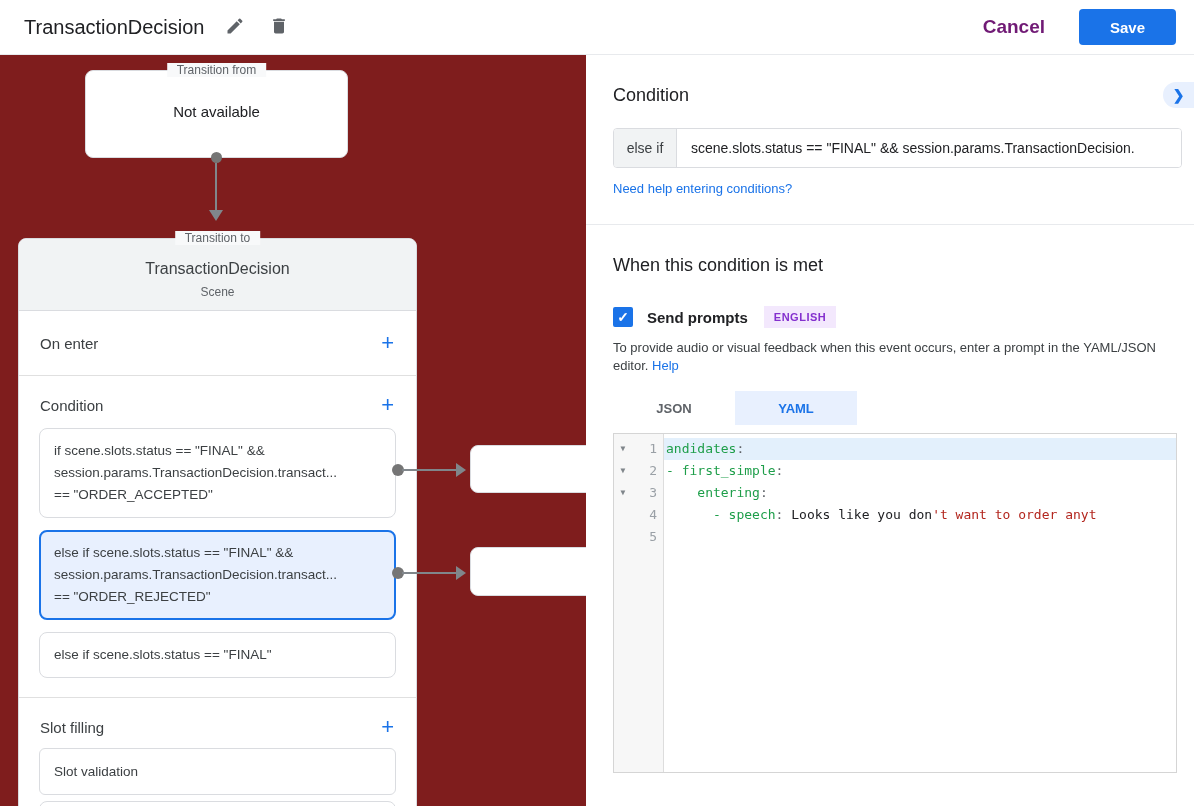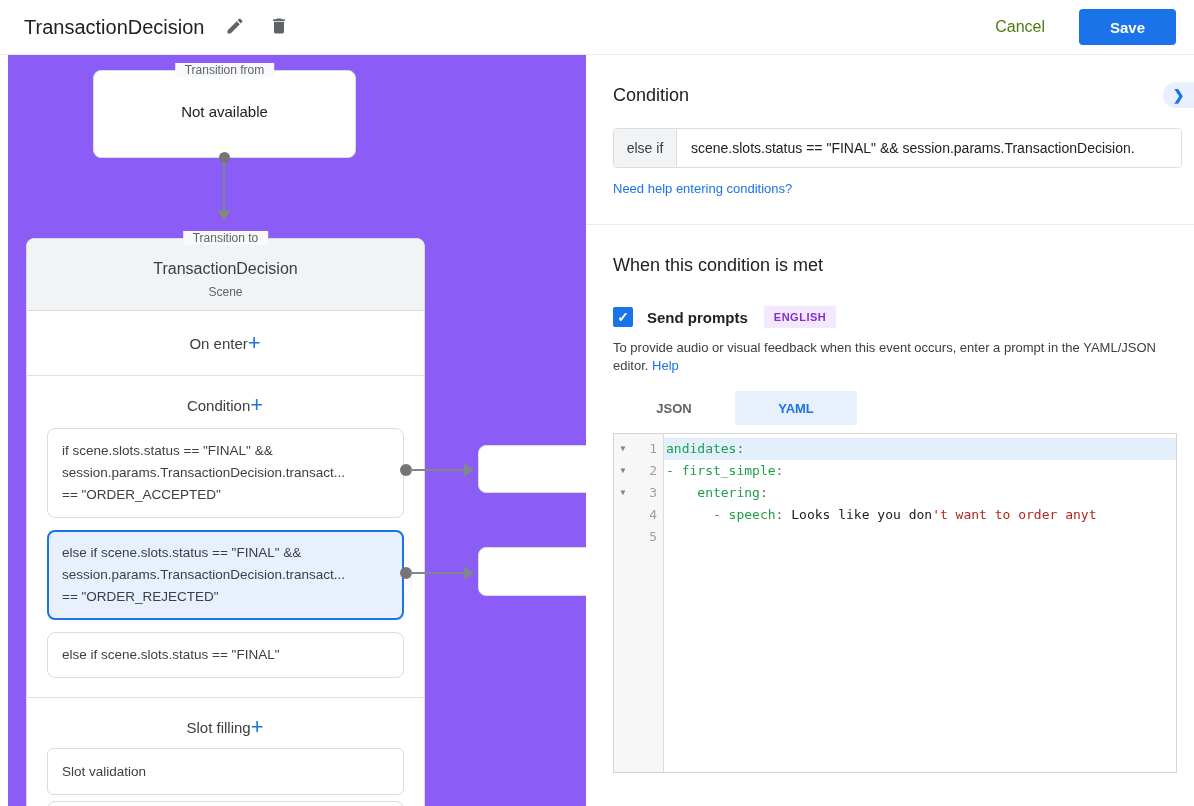--- a/index.html
+++ b/index.html
@@ -9,46 +9,46 @@
 
   
   .appbar { position:absolute; left:0; top:0; width:1194px; height:55px; background:#fff;
     border-bottom:1px solid #e8eaed; display:flex; align-items:center; padding:0 18px 0 24px; }
   .appbar-title { font-size:20px; color:#202124; }
   .appbar-icons { display:flex; align-items:center; gap:22px; margin-left:20px; }
   .icon-btn { width:22px; height:22px; border:none; background:transparent; cursor:pointer;
     display:flex; align-items:center; justify-content:center; color:#5f6368; }
   .icon-btn svg { width:20px; height:20px; fill:#5f6368; }
   .appbar-actions { margin-left:auto; display:flex; align-items:center; gap:34px; }
-  .btn-text { border:none; background:transparent; color:#4d7c0f; font-size:16px; font-weight:normal; cursor:pointer; }
+  .btn-text { border:none; background:transparent; color:#701a75; font-size:19px; font-weight:bold; cursor:pointer; }
   .btn-primary { width:97px; height:36px; background:#1a73e8; color:#fff; font-size:15px; font-weight:bold;
     border:none; border-radius:4px; cursor:pointer; }
 
   
-  .flow { position:absolute; left:8px; top:55px; width:586px; height:751px; background:#8b5cf6; overflow:hidden; }
+  .flow { position:absolute; left:0; top:55px; width:586px; height:751px; background:#7f1d1d; overflow:hidden; }
   .legendbox { position:absolute; background:#fff; border:1px solid #dadce0; border-radius:8px; }
   .legend { position:absolute; top:-8px; left:50%; transform:translateX(-50%); background:#f8f9fa;
     padding:0 10px; font-size:12px; color:#5f6368; white-space:nowrap; }
   .tfrom { left:85px; top:15px; width:263px; height:88px; display:flex; align-items:center; justify-content:center; }
   .tfrom-value { font-size:15px; color:#202124; margin-top:-6px; }
 
   .conn-dot { position:absolute; width:11px; height:11px; border-radius:50%; background:#757575; }
   .conn-vline { position:absolute; width:2px; background:#80868b; }
   .arrow-down { position:absolute; width:0; height:0; border-left:7px solid transparent;
     border-right:7px solid transparent; border-top:11px solid #80868b; }
   .conn-hline { position:absolute; height:2px; background:#80868b; }
   .arrow-right { position:absolute; width:0; height:0; border-top:7px solid transparent;
     border-bottom:7px solid transparent; border-left:10px solid #80868b; }
 
   .tto { left:18px; top:183px; width:399px; height:660px; }
   .tto-header { background:#f1f3f4; border-bottom:1px solid #dadce0; border-radius:7px 7px 0 0;
     height:72px; text-align:center; padding-top:21px; }
   .tto-title { font-size:16px; color:#3c4043; }
   .tto-sub { font-size:12px; color:#5f6368; margin-top:7px; }
-  .row-label { display:flex; align-items:center; justify-content:center; padding:0 22px 0 21px; }
+  .row-label { display:flex; align-items:center; justify-content:space-between; padding:0 22px 0 21px; }
   .onenter-row { height:65px; border-bottom:1px solid #e0e0e0; }
   .sec-label { font-size:15px; color:#3c4043; }
   .plus { color:#1a73e8; font-size:22px; font-weight:normal; border:none; background:transparent; cursor:pointer; line-height:1; }
   .cond-section { padding:14px 0 0 0; border-bottom:1px solid #e0e0e0; padding-bottom:19px; }
   .cond-section .row-label, .slot-section .row-label { height:30px; }
   .cards { padding:0 20px; }
   .cond-card { background:#fff; border:1px solid #dadce0; border-radius:8px; margin-top:8px;
     padding:11px 14px; cursor:pointer; }
   .cond-card + .cond-card { margin-top:12px; }
   .cond-card.selected { background:#e8f0fe; border:2px solid #1a73e8; padding:10px 13px; }

